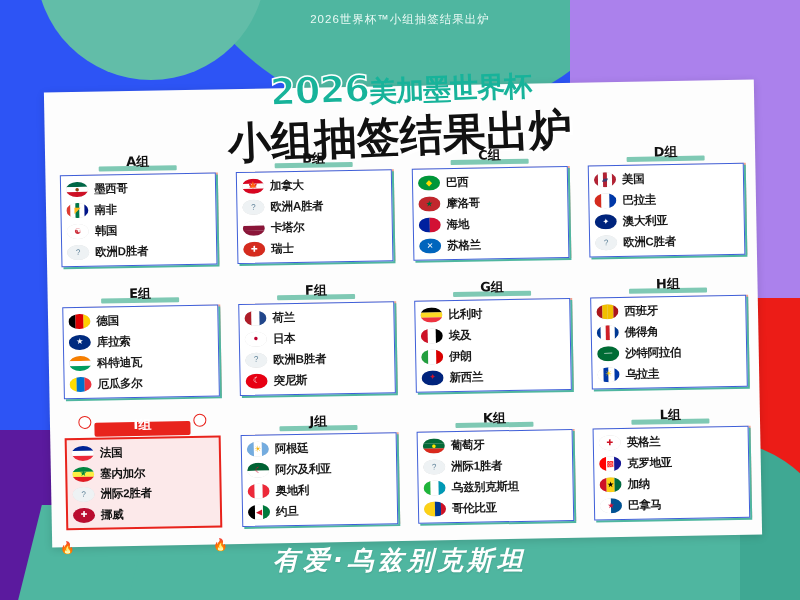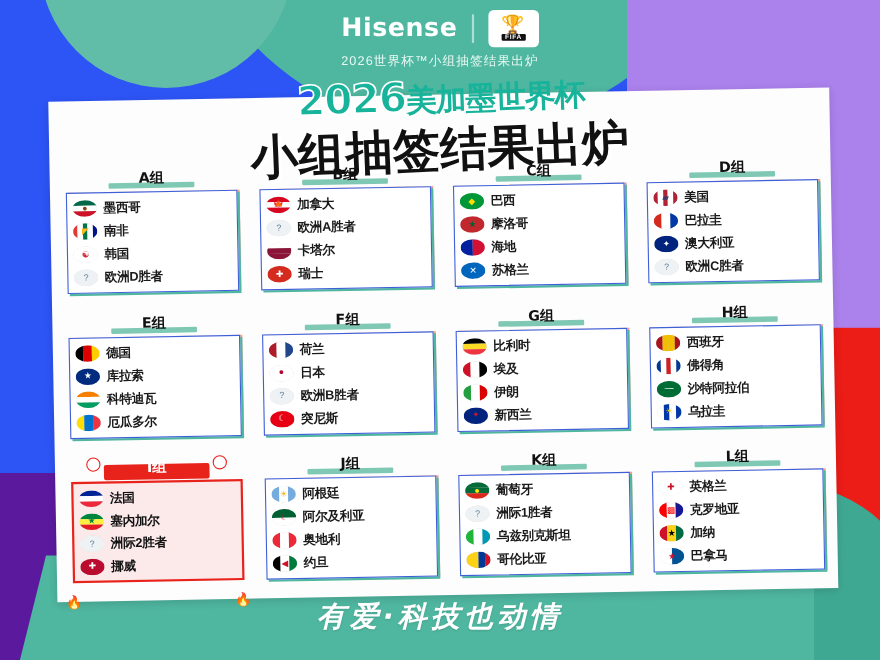--- a/index.html
+++ b/index.html
@@ -163,28 +163,20 @@
   <div class="bg-teal-top"></div>
   <div class="bg-teal-circ-tl"></div>
   <div class="bg-purple-tr"></div>
   <div class="bg-red-r"></div>
   <div class="bg-teal-circ-br"></div>
   <div class="bg-purple-bl"></div>
   <div class="bg-teal-bot"></div>
 </div>
 
 <div id="header">
-  <div class="brand-row">
-    <div class="brand-name">Hisense</div>
-    <div class="brand-sep"></div>
-    <div class="fifa-logo">
-      <div class="trophy">🏆</div>
-      <div class="fifa-txt">FIFA</div>
-    </div>
-  </div>
   <div class="brand-sub">2026世界杯™小组抽签结果出炉</div>
 </div>
 
 <div id="card"></div>
 
 <div id="title-wrap">
   <div class="t-line1">
     <span class="t-2026">2026</span><span class="t-mjm">美加墨世界杯</span>
   </div>
   <div style="height:2px"></div>
@@ -779,14 +771,14 @@
             </span>
             <span class="fc" style="color:#d21034">★</span>
           </span>
       <span class="tname">巴拿马</span>
     </div>
       </div>
     </div>
   </div>
 
 <div id="footer">
-  <div class="f-text">有爱·科技也动情</div>
+  <div class="f-text">有爱·乌兹别克斯坦</div>
 </div>
 
 </body></html>

